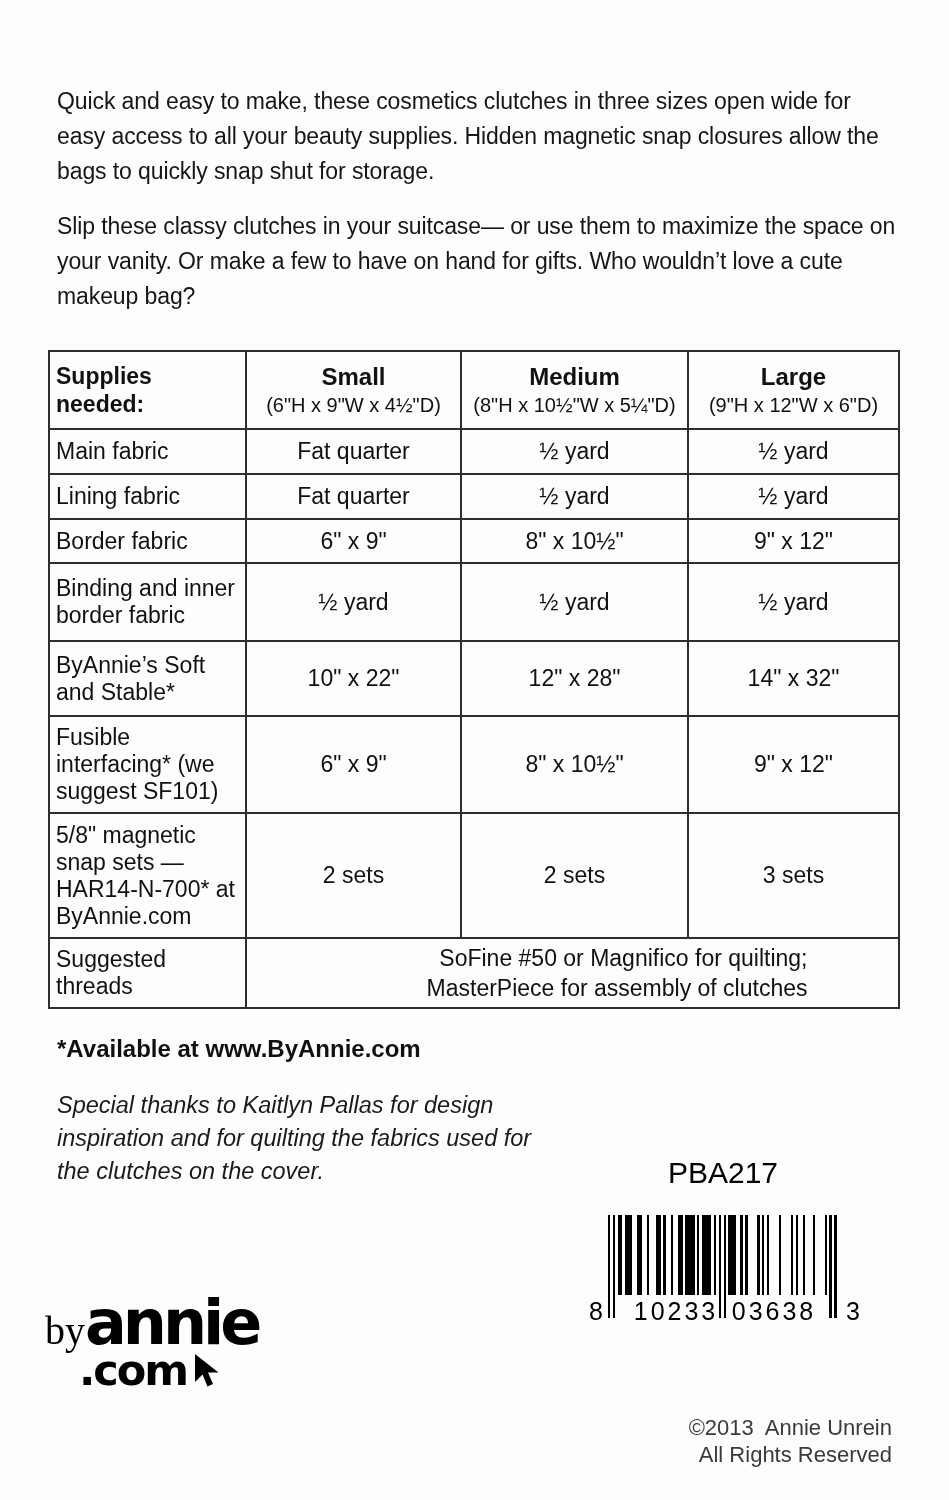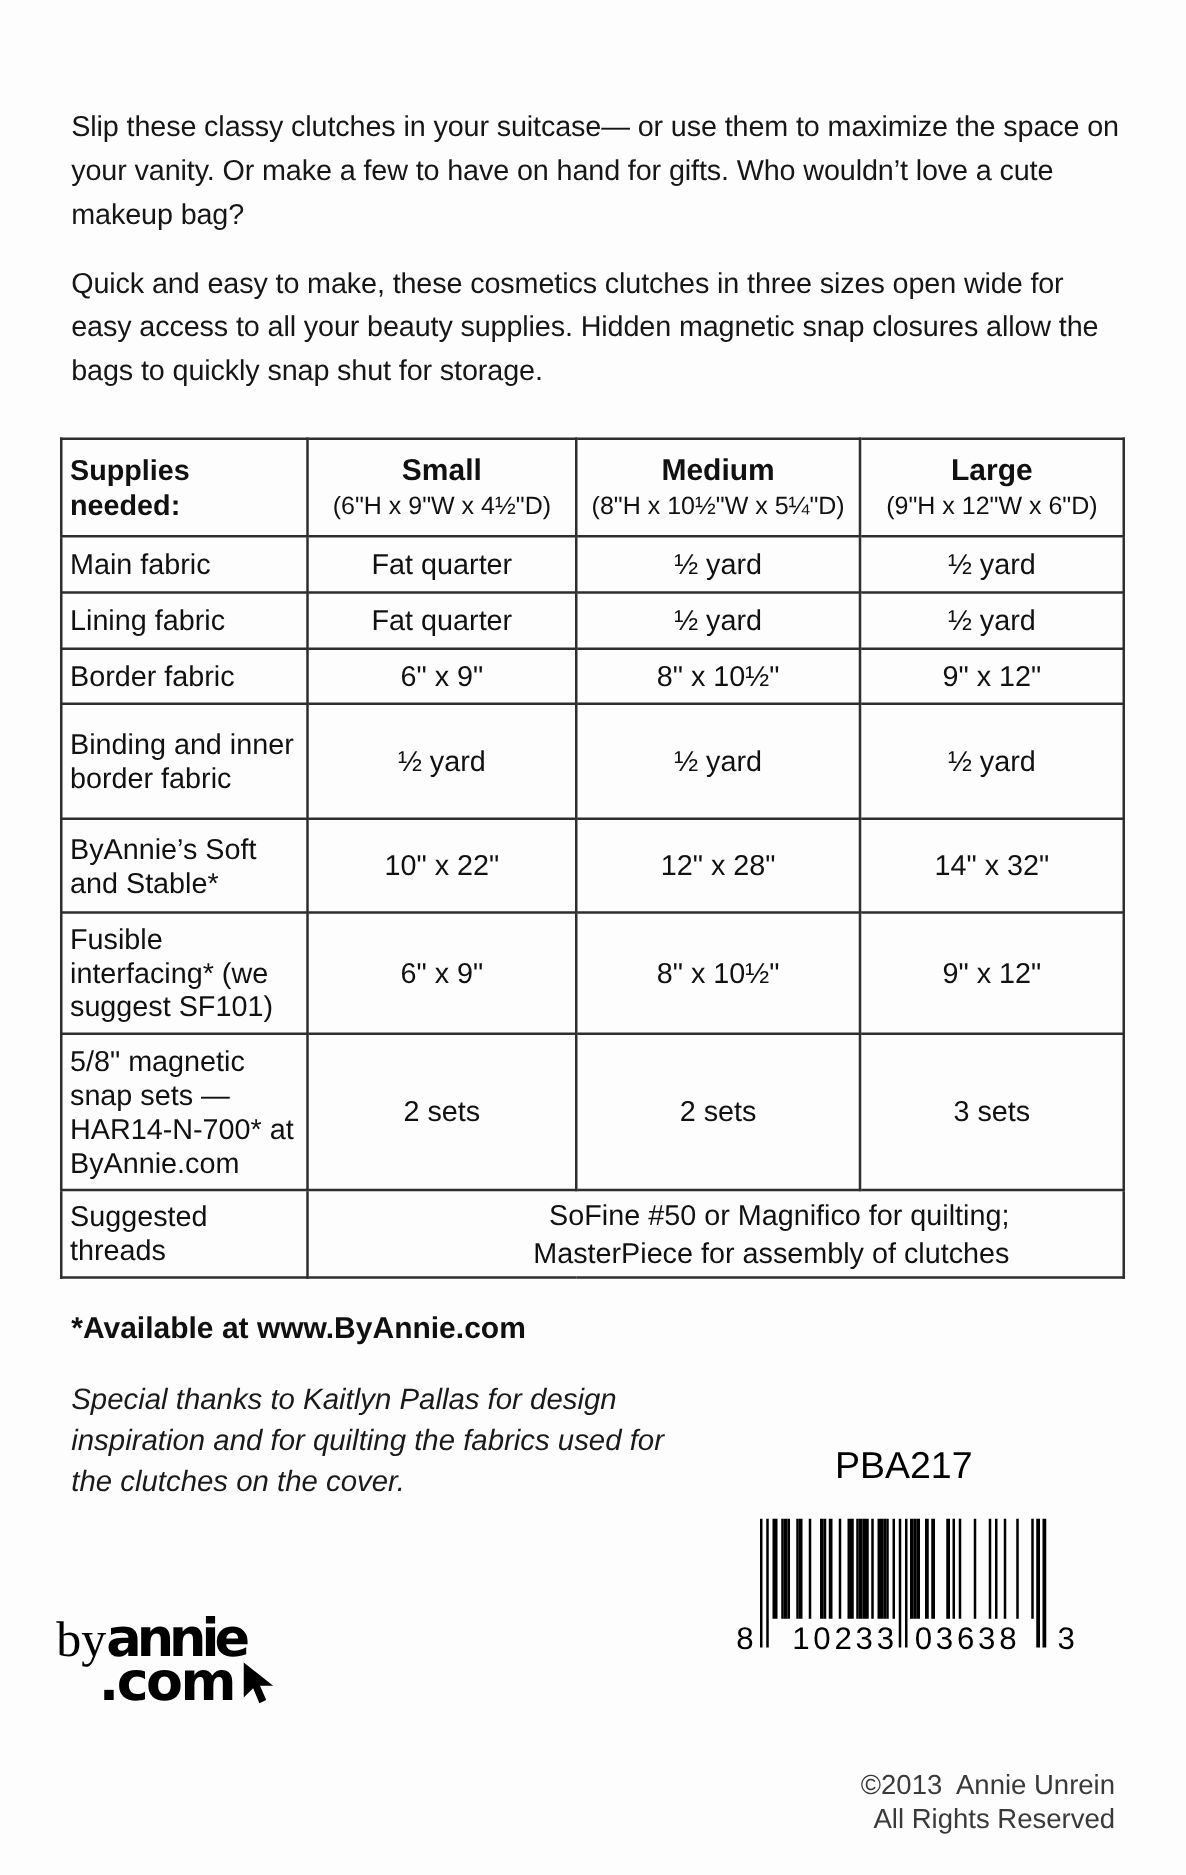--- a/index.html
+++ b/index.html
@@ -64,21 +64,21 @@
     font-weight:700;
     font-size:24px;
     line-height:28px;
   }
   th.size{text-align:center;font-weight:400;}
   .size-name{font-weight:700;font-size:24px;line-height:28px;}
   .size-dims{font-size:20px;line-height:24px;margin-top:2px;}
   tr.r-h{height:78px;}
   tr.r1,tr.r2{height:45px;}
   tr.r3{height:44px;}
-  tr.r4{height:92px;}
+  tr.r4{height:78px;}
   tr.r5{height:75px;}
   tr.r6{height:97px;}
   tr.r7{height:125px;}
   tr.r8{height:70px;}
   .threads-val{width:470px;margin:0 auto;text-align:right;line-height:30px;}
   
   .availability{
     margin:26px 0 0 57px;
     font-weight:700;
     font-size:24px;
@@ -96,21 +96,21 @@
   .logo{position:absolute;left:45px;top:1286px;width:200px;}
   .logo-top{white-space:nowrap;}
   .logo-by{
     font-family:"Liberation Serif",serif;
     font-size:40px;
     color:#000;
   }
   .logo-annie{
     font-family:"DejaVu Sans",sans-serif;
     font-weight:700;
-    font-size:42px;
+    font-size:62px;
     letter-spacing:-4px;
     color:#000;
   }
   .logo-bottom{
     display:flex;align-items:flex-start;
     margin-top:-14px;padding-left:34px;
   }
   .logo-com{
     font-family:"DejaVu Sans",sans-serif;
     font-weight:700;
@@ -143,22 +143,22 @@
     text-align:right;font-size:22px;line-height:27px;color:#3a3a3a;
   }
 </style>
 </head>
 <body>
 
 <div class="page">
 
 
   <div class="intro">
+    <p>Quick and easy to make, these cosmetics clutches in three sizes open wide for easy access to all your beauty supplies. Hidden magnetic snap closures allow the bags to quickly snap shut for storage.</p>
     <p>Slip these classy clutches in your suitcase— or use them to maximize the space on your vanity. Or make a few to have on hand for gifts. Who wouldn’t love a cute makeup bag?</p>
-    <p>Quick and easy to make, these cosmetics clutches in three sizes open wide for easy access to all your beauty supplies. Hidden magnetic snap closures allow the bags to quickly snap shut for storage.</p>
   </div>
 
   <table class="supplies">
     <colgroup>
       <col style="width:197px">
         <col style="width:215px">
         <col style="width:227px">
         <col style="width:211px">
     </colgroup>
     <tbody>

